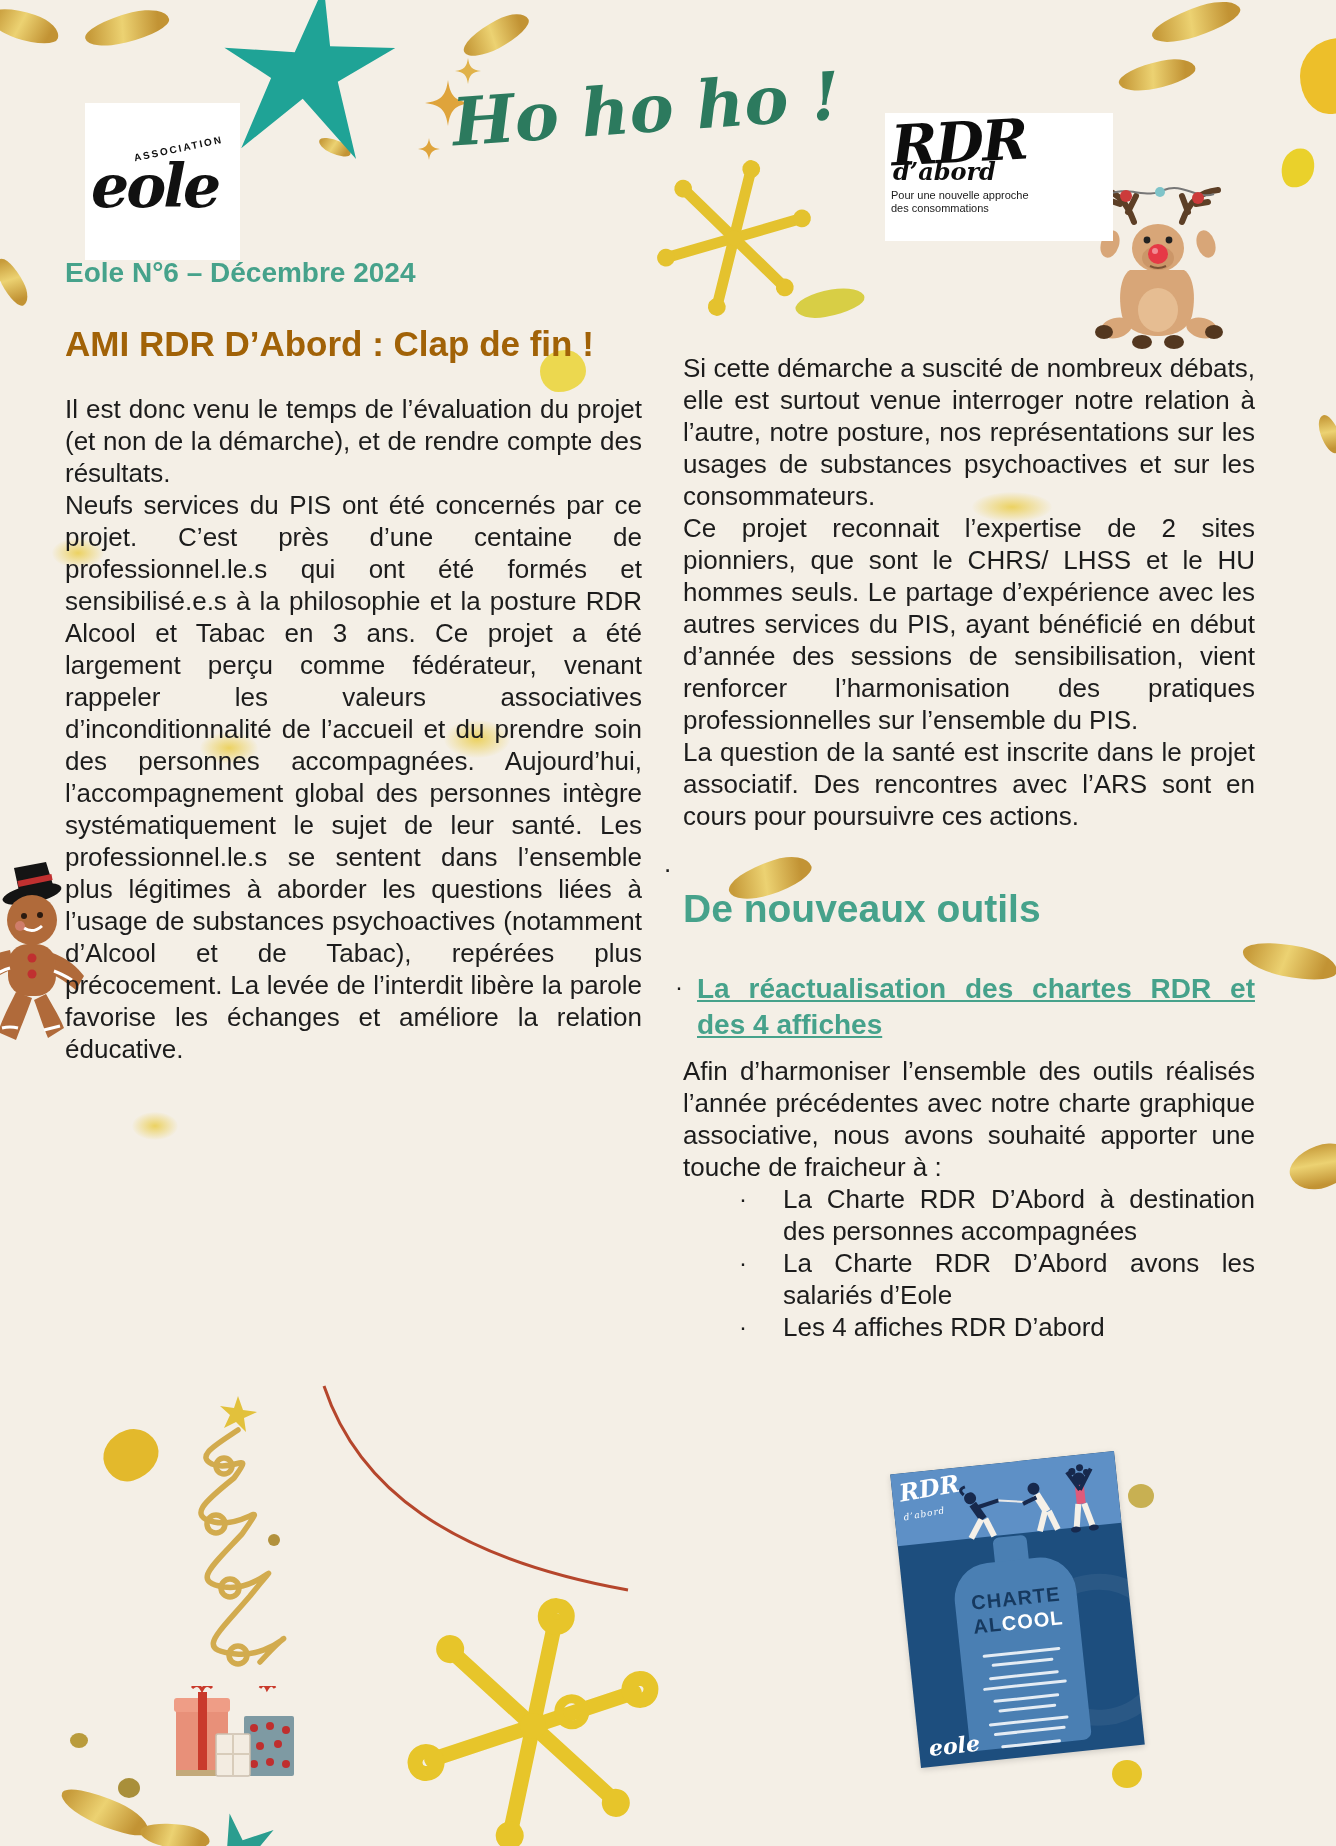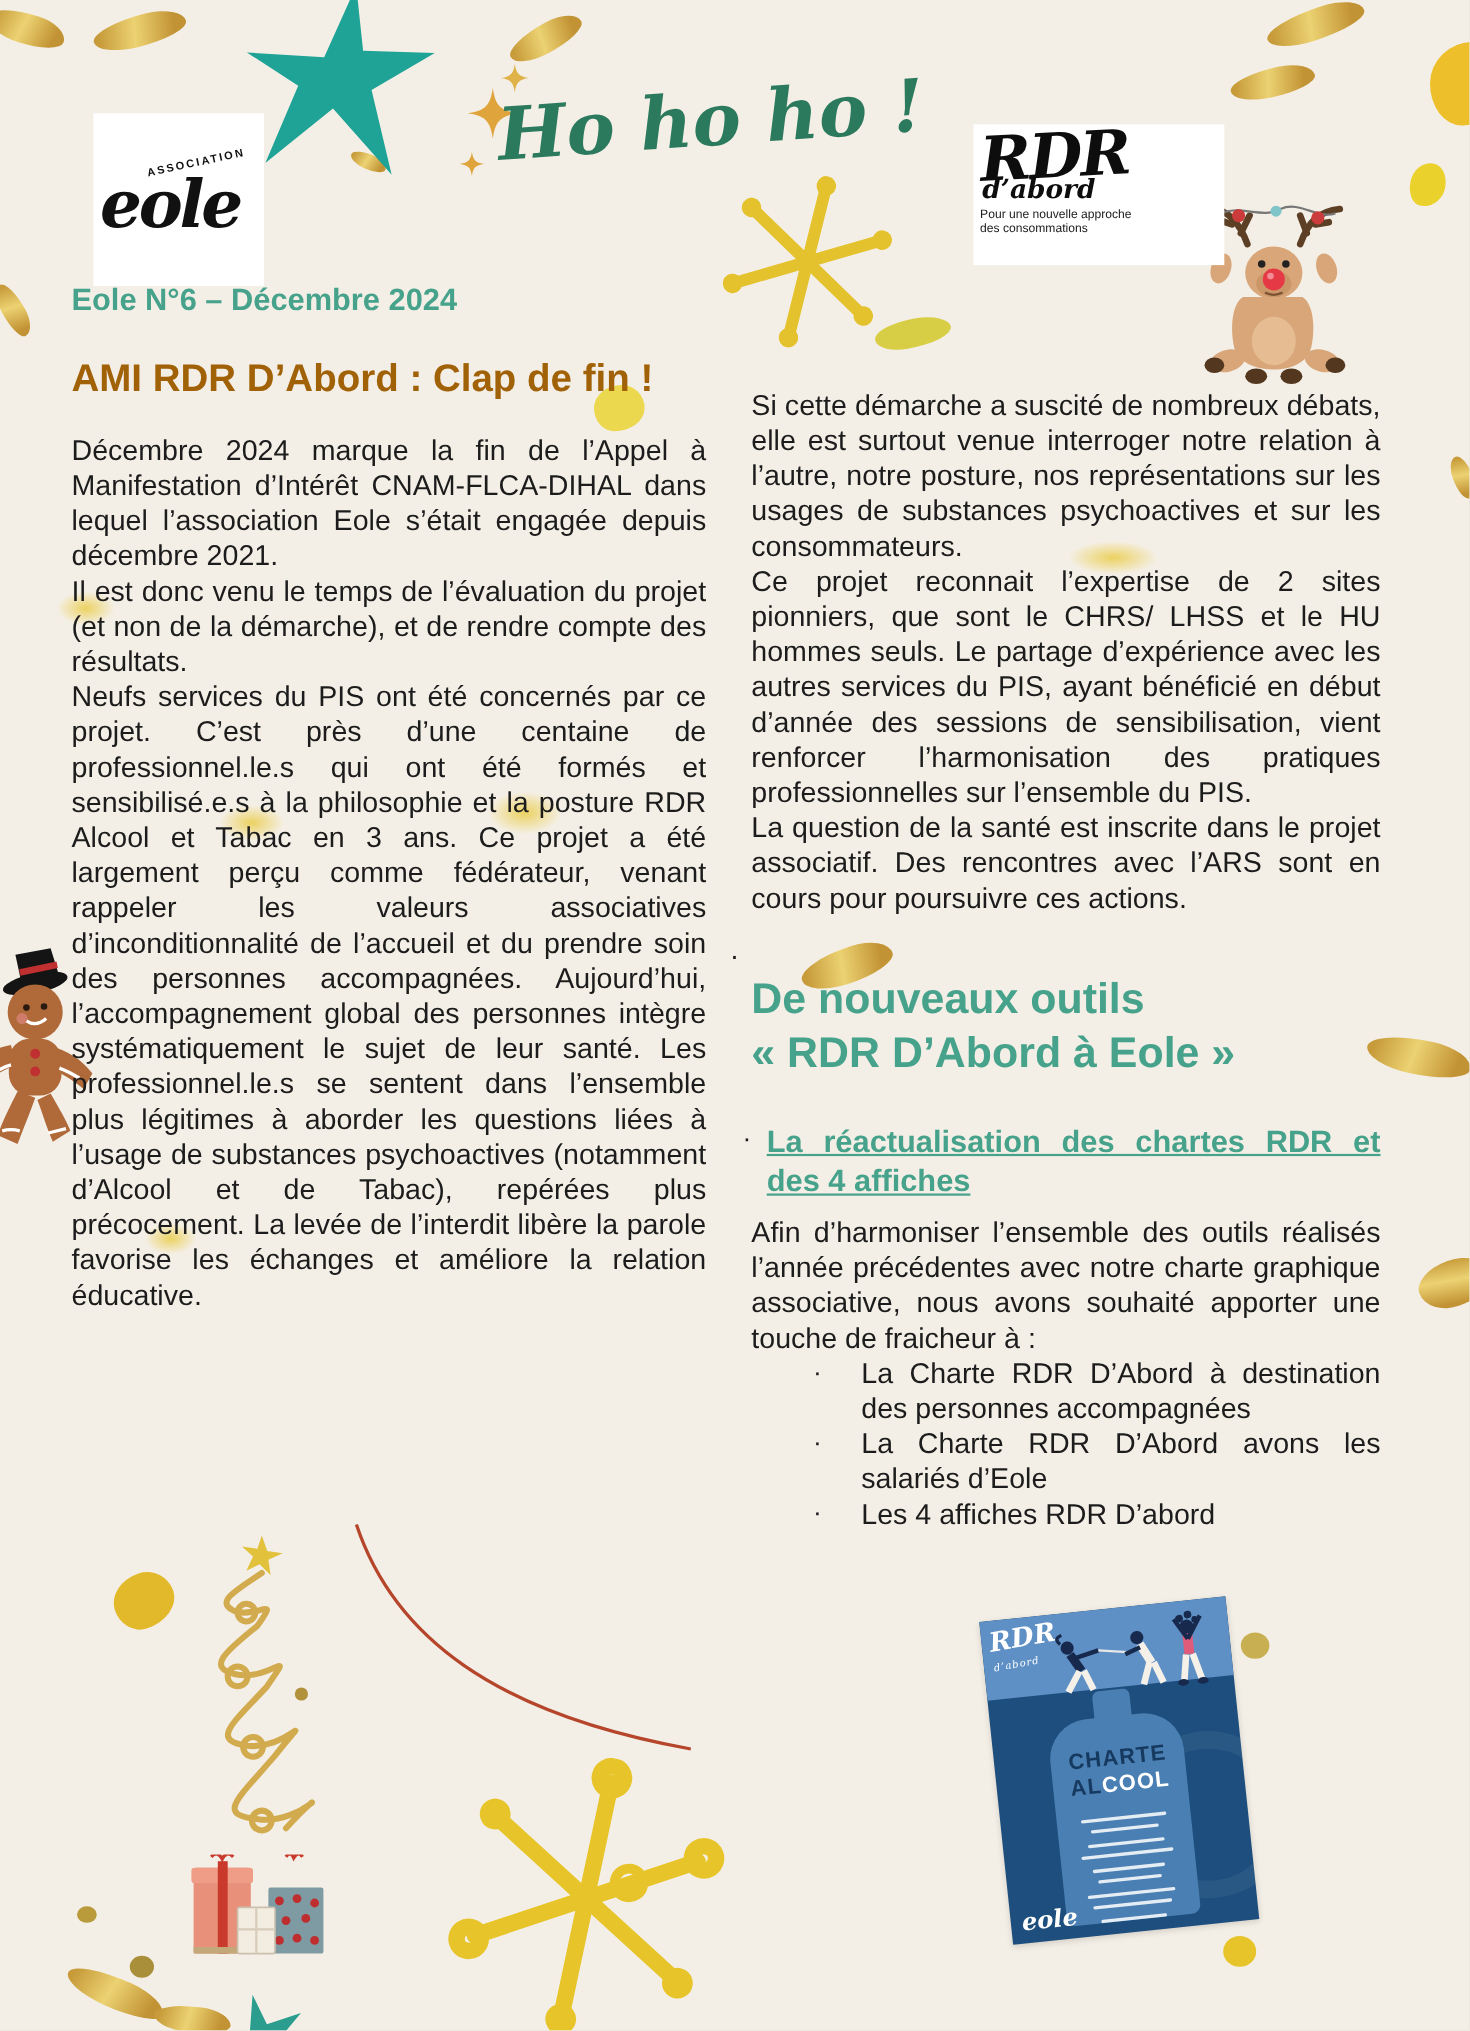--- a/index.html
+++ b/index.html
@@ -203,33 +203,31 @@
     <path d="M14,118 Q22,112 30,110" stroke="#fff" stroke-width="3" fill="none"></path>
     <path d="M92,122 Q82,116 74,113" stroke="#fff" stroke-width="3" fill="none"></path>
     <path d="M22,170 Q30,168 38,170" stroke="#fff" stroke-width="3" fill="none"></path>
     <path d="M64,172 Q72,170 80,168" stroke="#fff" stroke-width="3" fill="none"></path>
   </svg>
 
   <div class="abs issue-title">Eole N°6 – Décembre 2024</div>
 
   <div class="abs col-left">
     <h1 class="section">AMI RDR D’Abord : Clap de fin !</h1>
-    <p class="body-p">Décembre 2024 marque la fin de l’Appel à Manifestation d’Intérêt CNAM-FLCA-DIHAL dans lequel l’association Eole s’était engagée depuis décembre 2021.</p>
     <p class="body-p">Il est donc venu le temps de l’évaluation du projet (et non de la démarche), et de rendre compte des résultats.</p>
     <p class="body-p">Neufs services du PIS ont été concernés par ce projet. C’est près d’une centaine de professionnel.le.s qui ont été formés et sensibilisé.e.s à la philosophie et la posture RDR Alcool et Tabac en 3 ans. Ce projet a été largement perçu comme fédérateur, venant rappeler les valeurs associatives d’inconditionnalité de l’accueil et du prendre soin des personnes accompagnées. Aujourd’hui, l’accompagnement global des personnes intègre systématiquement le sujet de leur santé. Les professionnel.le.s se sentent dans l’ensemble plus légitimes à aborder les questions liées à l’usage de substances psychoactives (notamment d’Alcool et de Tabac), repérées plus précocement. La levée de l’interdit libère la parole favorise les échanges et améliore la relation éducative.</p>
   </div>
 
   <div class="abs col-right">
     <p class="body-p">Si cette démarche a suscité de nombreux débats, elle est surtout venue interroger notre relation à l’autre, notre posture, nos représentations sur les usages de substances psychoactives et sur les consommateurs.</p>
     <p class="body-p">Ce projet reconnait l’expertise de 2 sites pionniers, que sont le CHRS/ LHSS et le HU hommes seuls. Le partage d’expérience avec les autres services du PIS, ayant bénéficié en début d’année des sessions de sensibilisation, vient renforcer l’harmonisation des pratiques professionnelles sur l’ensemble du PIS.</p>
     <p class="body-p">La question de la santé est inscrite dans le projet associatif. Des rencontres avec l’ARS sont en cours pour poursuivre ces actions.</p>
 
     <h2 class="section">
       <span>De nouveaux outils</span><br>
-      <span>« RDR D’Abord à Eole »</span>
     </h2>
 
     <div class="link-row">
       <span class="link-bullet">·</span>
       <a class="charte-link" href="#">La réactualisation des chartes RDR et des 4 affiches</a>
     </div>
 
     <p class="body-p intro-p">Afin d’harmoniser l’ensemble des outils réalisés l’année précédentes avec notre charte graphique associative, nous avons souhaité apporter une touche de fraicheur à :</p>
 
     <ul class="tools">

